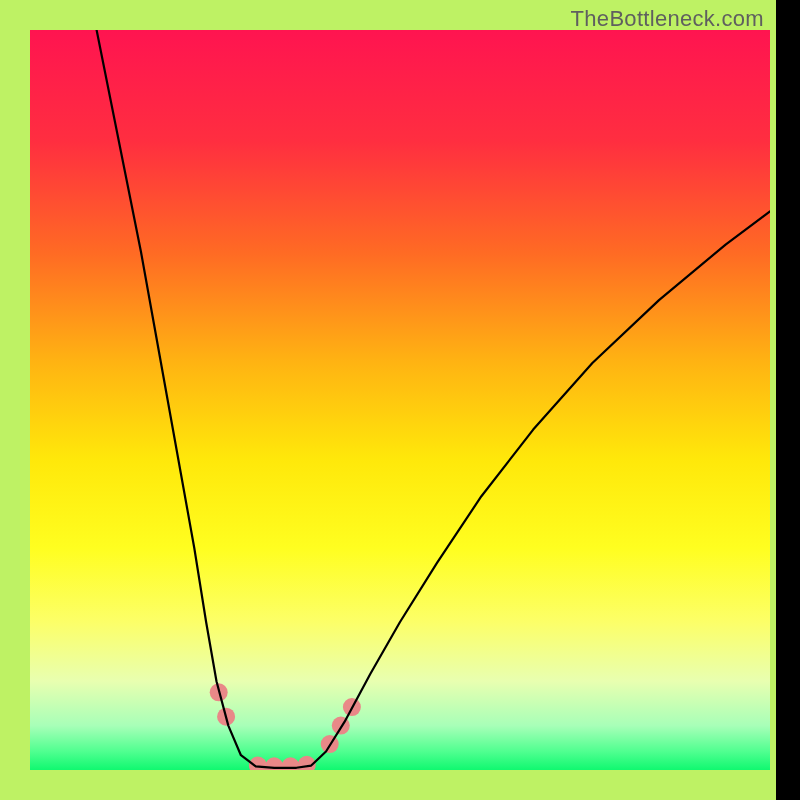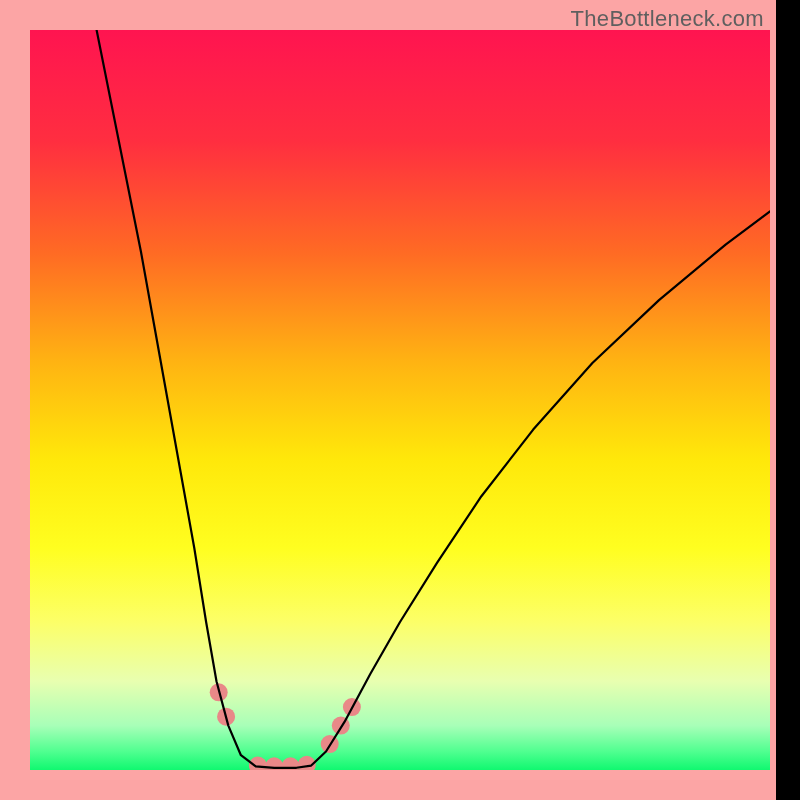--- a/index.html
+++ b/index.html
@@ -8,21 +8,21 @@
     width: 800px;
     height: 800px;
     background: #000;
     overflow: hidden;
     font-family: Arial, Helvetica, sans-serif;
   }
   .frame {
     position: relative;
     width: 776px;
     height: 800px;
-    background: #fca5a5;
+    background: #bef264;
   }
   .watermark {
     position: absolute;
     top: 6px;
     right: 12px;
     color: #5f5f5f;
     font-size: 22px;
     font-weight: 500;
     letter-spacing: 0.3px;
     z-index: 10;

